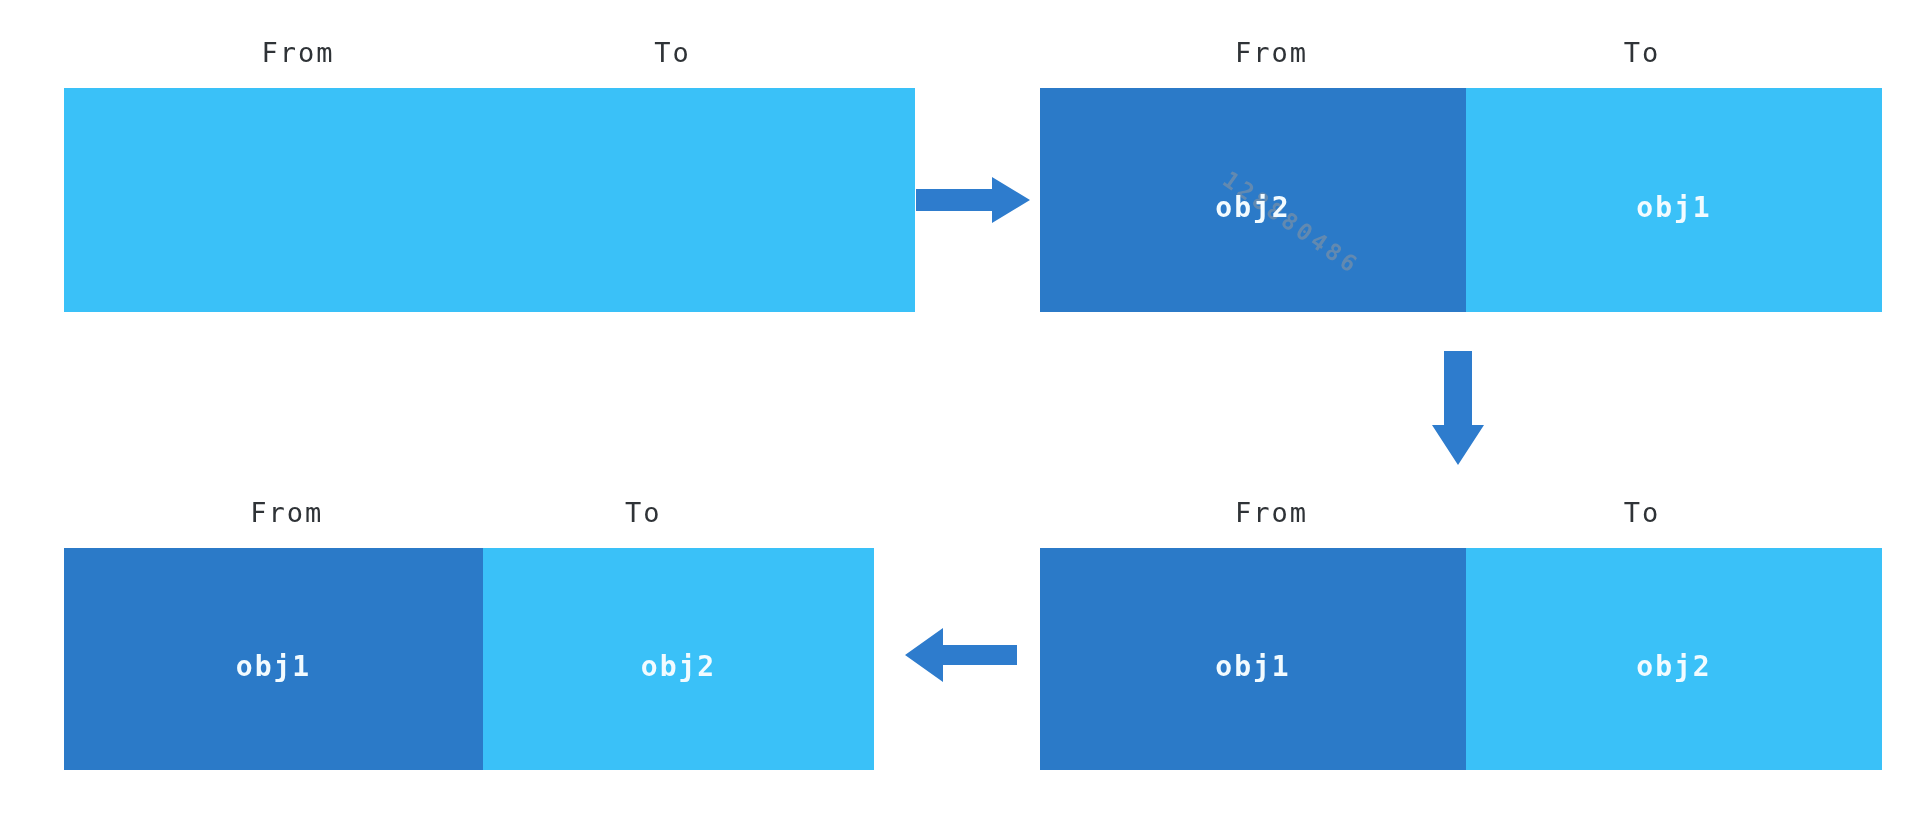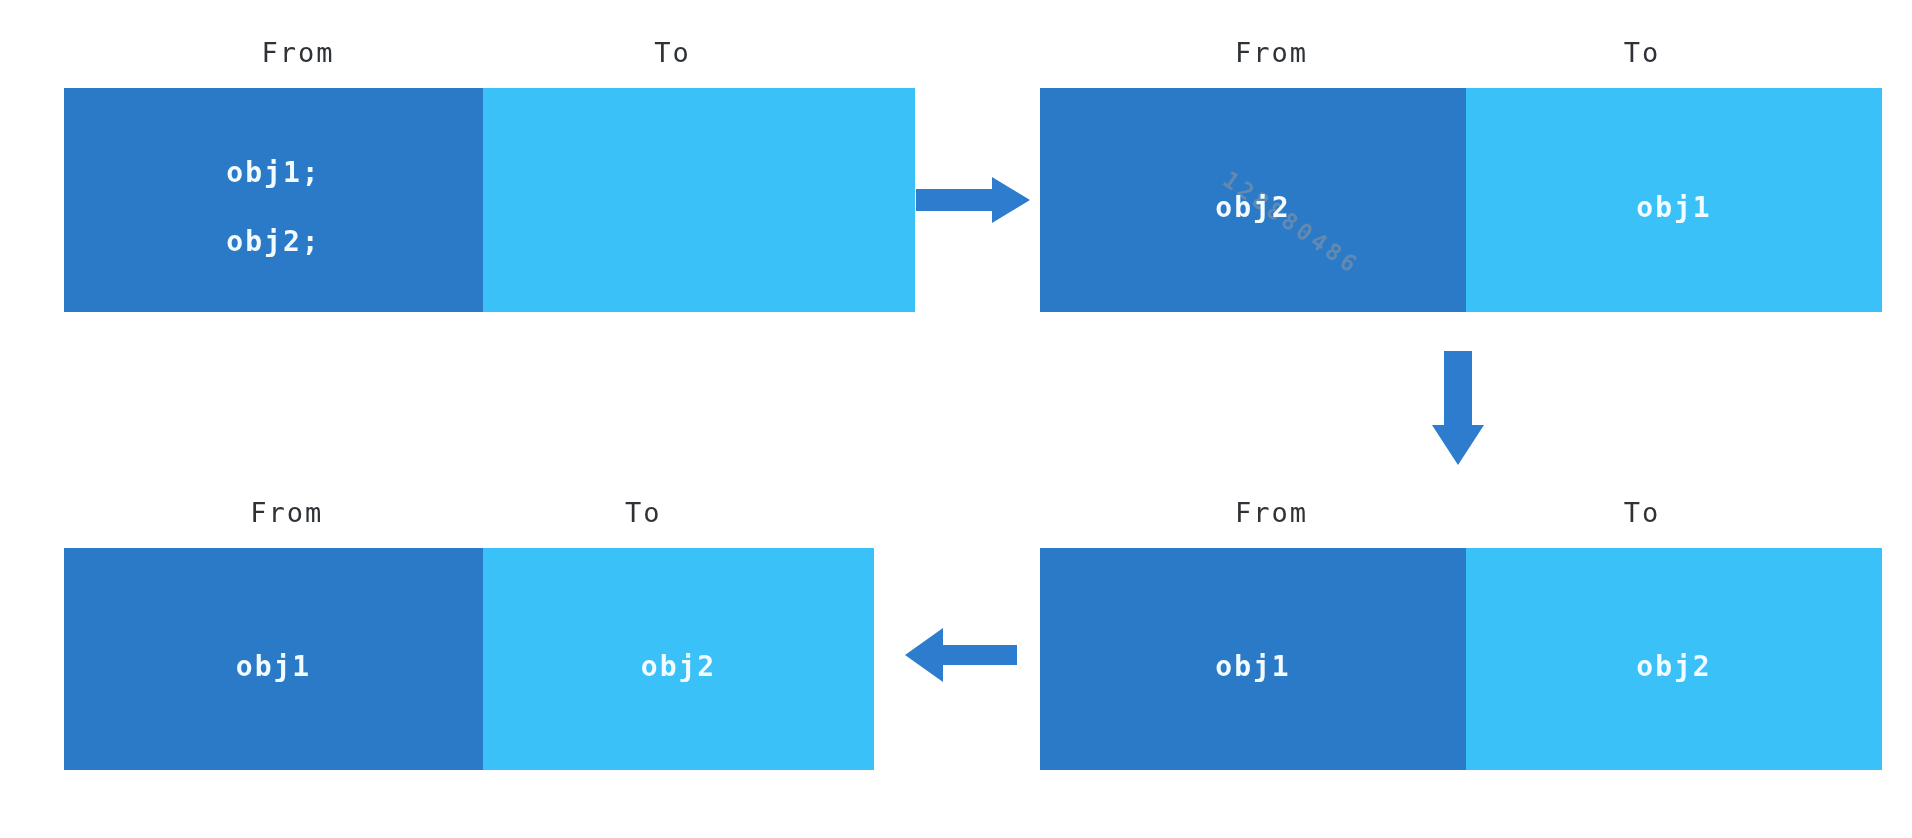--- a/index.html
+++ b/index.html
@@ -101,24 +101,20 @@
 <body>
 
 <div id="canvas">
 
   <div class="panel panel-top-left">
     <div class="labels">
       <span class="space-label from-label" style="color: rgb(47, 51, 55);">From</span>
       <span class="space-label to-label" style="color: rgb(47, 51, 55);">To</span>
     </div>
     <div class="box">
-      <div class="cell from-cell" style="background-color: rgb(43, 122, 200);">
-        <span class="obj" style="color: rgb(242, 251, 255);">obj1;</span>
-        <span class="obj" style="color: rgb(242, 251, 255);">obj2;</span>
-      </div>
       <div class="cell to-cell" style="background-color: rgb(58, 193, 248);"></div>
     </div>
   </div>
 
   <div class="panel panel-top-right">
     <div class="labels">
       <span class="space-label from-label" style="color: rgb(47, 51, 55);">From</span>
       <span class="space-label to-label" style="color: rgb(47, 51, 55);">To</span>
     </div>
     <div class="box">

